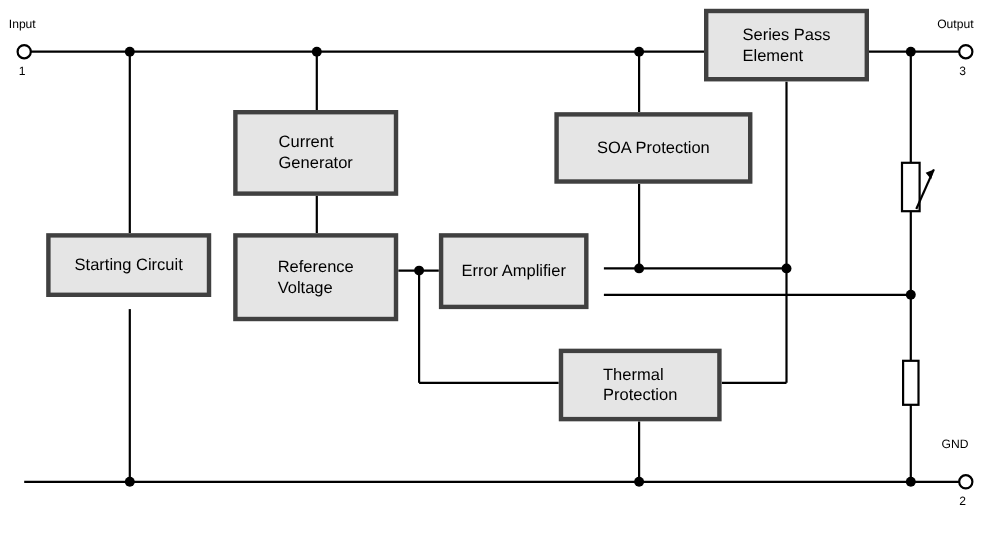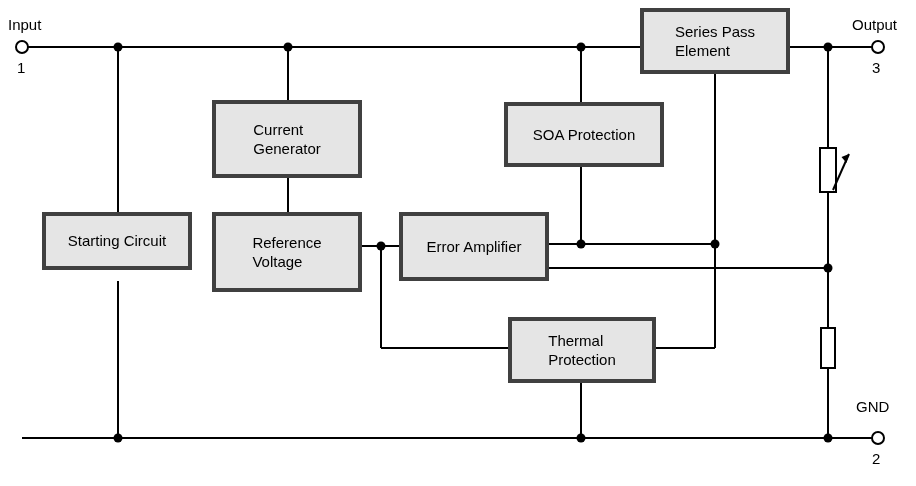--- a/index.html
+++ b/index.html
@@ -33,21 +33,21 @@
     text-align: left;
   }
   .block-label {
     font-size: 15px;
     line-height: 1.3;
     color: #000000;
     white-space: pre-line;
   }
   .term-label {
     position: absolute;
-    font-size: 15px;
+    font-size: 11px;
     color: #000000;
     white-space: nowrap;
   }
 </style>
 </head>
 <body>
 
 <div id="diagram">
 
   <svg id="wires" viewBox="0 0 916 486" xmlns="http://www.w3.org/2000/svg">
@@ -115,34 +115,34 @@
   <div class="block" style="left:640px;top:8px;width:150px;height:66px">
     <span class="block-label">Series Pass
 Element</span>
   </div>
 
   <div class="block" style="left:212px;top:100px;width:150px;height:78px">
     <span class="block-label">Current
 Generator</span>
   </div>
 
-  <div class="block" style="left:504px;top:102px;width:160px;height:65px">
+  <div class="block" style="left:504px;top:102px;width:180px;height:65px">
     <span class="block-label">SOA Protection</span>
   </div>
 
   <div class="block" style="left:42px;top:212px;width:150px;height:58px">
     <span class="block-label">Starting Circuit</span>
   </div>
 
   <div class="block" style="left:212px;top:212px;width:150px;height:80px">
     <span class="block-label">Reference
 Voltage</span>
   </div>
 
-  <div class="block" style="left:399px;top:212px;width:150px;height:69px">
+  <div class="block" style="left:399px;top:212px;width:136px;height:69px">
     <span class="block-label">Error Amplifier</span>
   </div>
 
   <div class="block" style="left:508px;top:317px;width:148px;height:66px">
     <span class="block-label">Thermal
 Protection</span>
   </div>
 
   <div class="term-label" style="left:8px;top:16px">Input</div>
   <div class="term-label" style="left:17px;top:59px">1</div>

